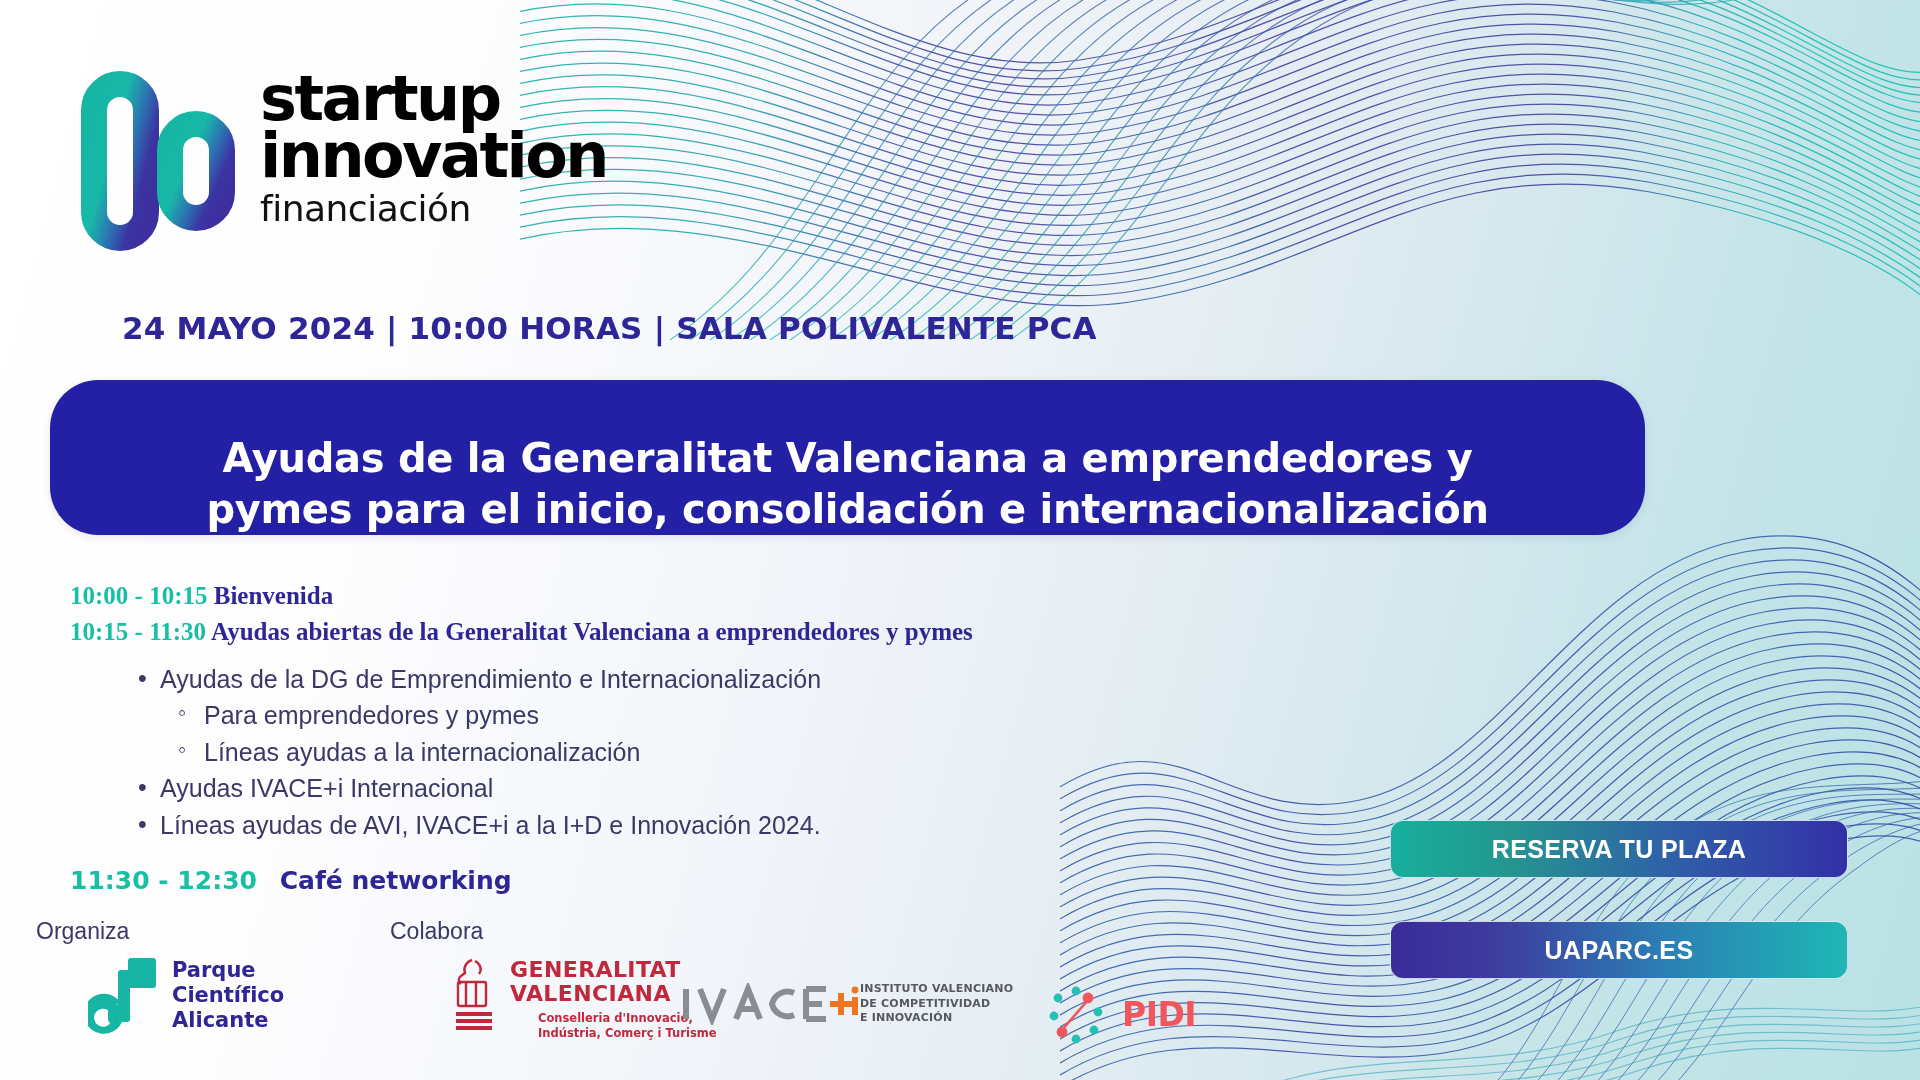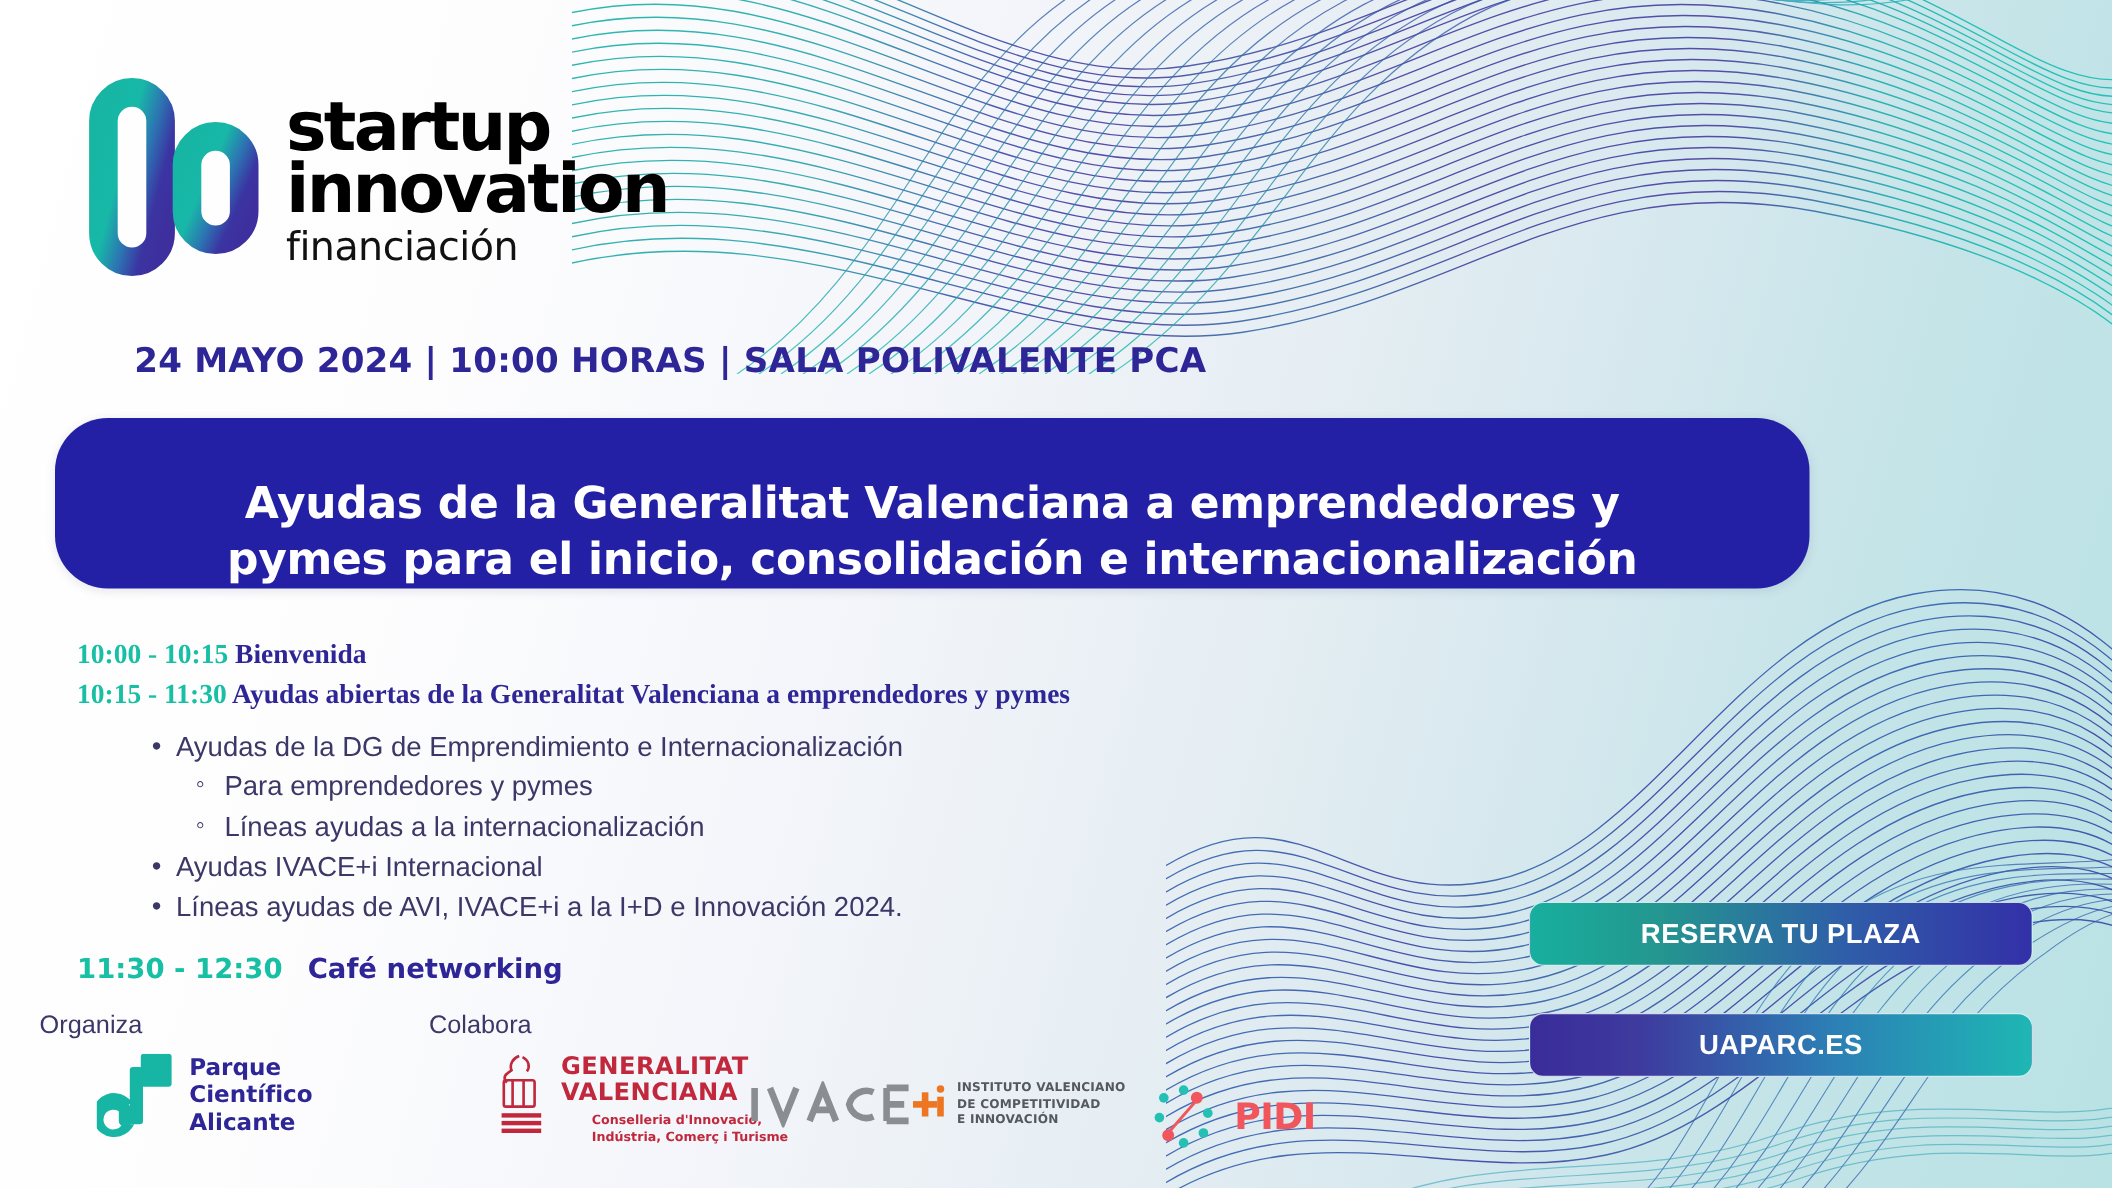--- a/index.html
+++ b/index.html
@@ -56,21 +56,21 @@
     width: 700px;
     height: 120px;
   }
 
   
   #logo-block {
     position: absolute;
     top: 62px;
     left: 66px;
     display: flex;
-    align-items: center;
+    align-items: flex-start;
     gap: 18px;
     z-index: 5;
   }
   #logo-mark { width: 176px; height: 196px; flex: none; }
   #logo-words {
     display: flex;
     flex-direction: column;
     line-height: 0.92;
     padding-top: 8px;
   }
@@ -284,21 +284,21 @@
     margin-left: 28px;
   }
 
   
   #logo-ivace {
     position: absolute;
     left: 680px;
     top: 82px;
     display: flex;
     align-items: center;
-    gap: 10px;
+    gap: 0;
   }
   #ivace-sub {
     font-family: "DejaVu Sans", sans-serif;
     font-weight: 700;
     font-size: 11px;
     line-height: 1.34;
     color: #55585C;
     letter-spacing: 0.2px;
     white-space: pre-line;
   }

